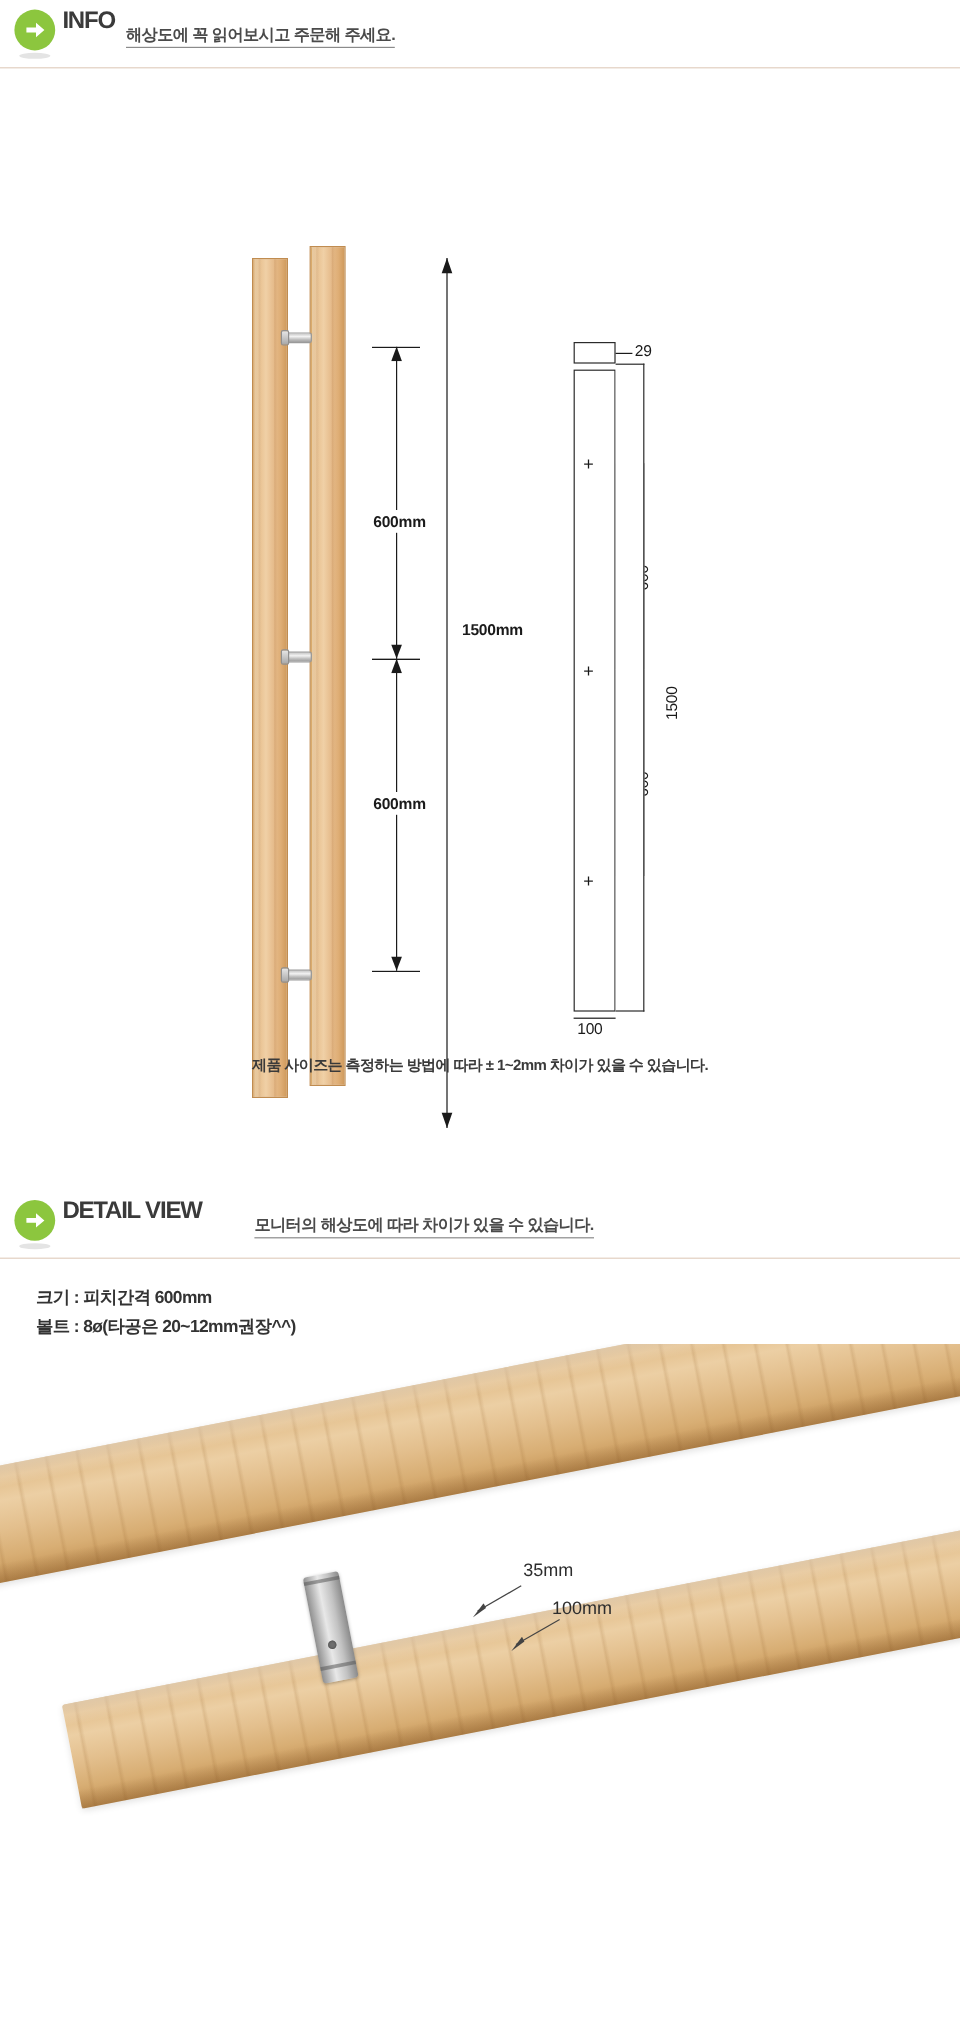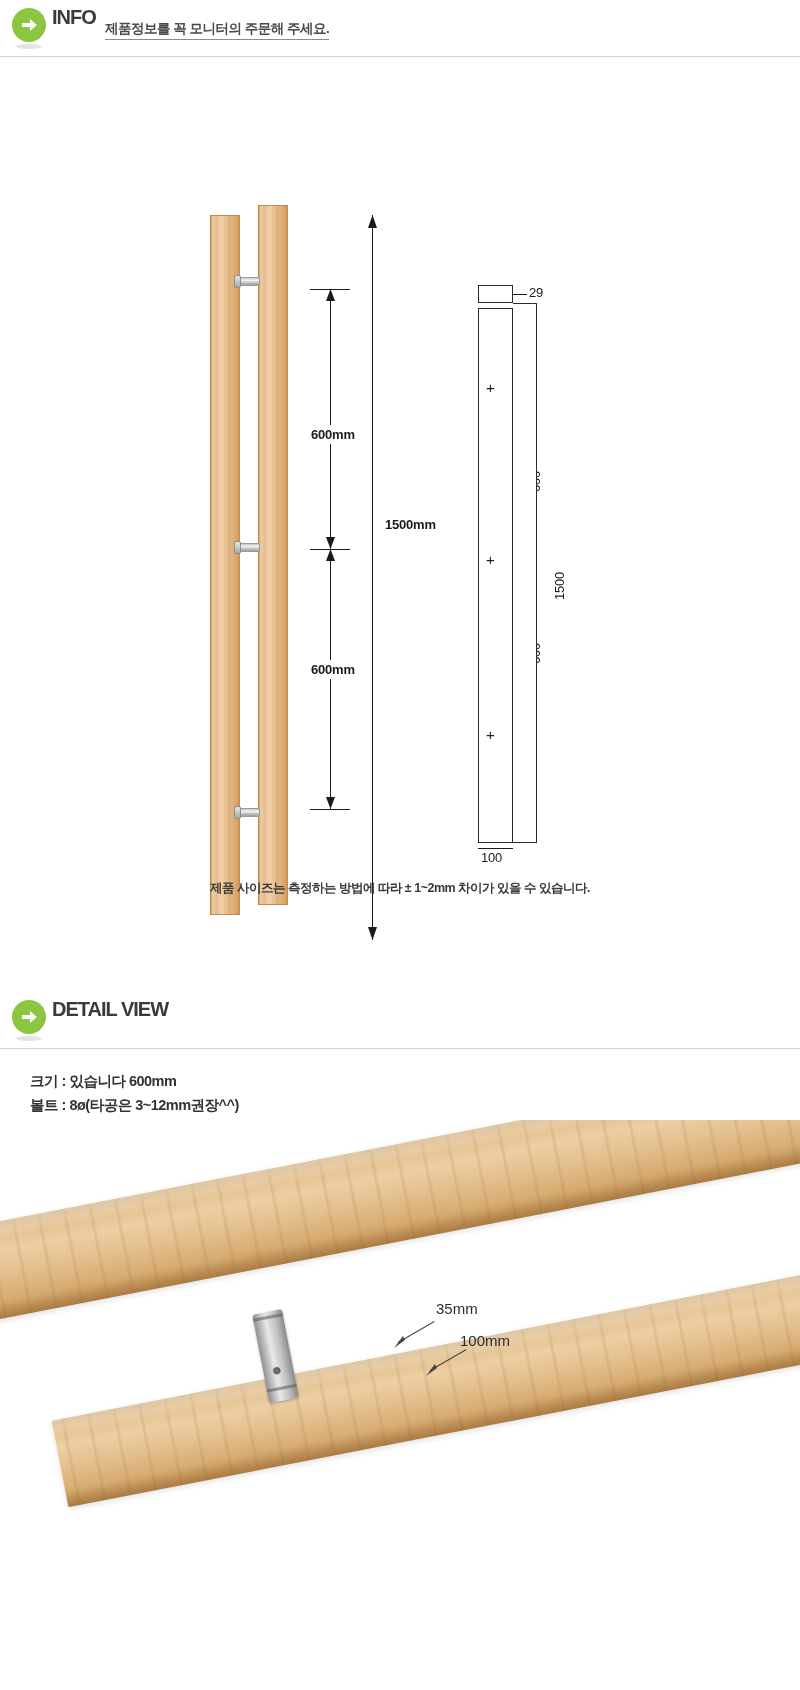--- a/index.html
+++ b/index.html
@@ -261,21 +261,21 @@
 <body>
 
 <div class="section-header" style="top:0;">
   <div class="sh-icon">
     <svg width="20" height="20" viewBox="0 0 20 20" aria-hidden="true">
       <path d="M3 8 L11 8 L11 4 L18 10 L11 16 L11 12 L3 12 Z" fill="#ffffff"></path>
     </svg>
   </div>
   <div class="sh-shadow"></div>
   <div class="sh-title">INFO</div>
-  <div class="sh-sub" style="left:105px;">제품정보를 꼭 모니터의 주문해 주세요.</div>
+  <div class="sh-sub" style="left:105px;">해상도에 꼭 읽어보시고 주문해 주세요.</div>
   <div class="sh-rule"></div>
 </div>
 
 <div class="drawing">
 
   <div class="bar" style="left:210px; top:155px; width:30px; height:700px;">
     <div class="grain"></div>
     <div class="bar-chamfer" style="left:1px;"></div>
   </div>
   <div class="bar" style="left:258px; top:145px; width:30px; height:700px;">
@@ -349,25 +349,26 @@
 </div>
 
 <div class="section-header" style="top:992px;">
   <div class="sh-icon">
     <svg width="20" height="20" viewBox="0 0 20 20" aria-hidden="true">
       <path d="M3 8 L11 8 L11 4 L18 10 L11 16 L11 12 L3 12 Z" fill="#ffffff"></path>
     </svg>
   </div>
   <div class="sh-shadow"></div>
   <div class="sh-title">DETAIL VIEW</div>
+  <div class="sh-sub" style="left:212px;">모니터의 해상도에 따라 차이가 있을 수 있습니다.</div>
   <div class="sh-rule" style="background:#e2cfc0;"></div>
 </div>
 
-<div class="spec" style="top:1072px;">크기 : 있습니다 600mm</div>
-<div class="spec" style="top:1096px;">볼트 : 8ø(타공은 3~12mm권장^^)</div>
+<div class="spec" style="top:1072px;">크기 : 피치간격 600mm</div>
+<div class="spec" style="top:1096px;">볼트 : 8ø(타공은 20~12mm권장^^)</div>
 <div class="spec" style="top:1120px;">재질 : 우드</div>
 
 <div class="photo">
 
   <div class="plank" style="left:-40px; top:110px; width:920px; height:96px; transform: rotate(-11deg); transform-origin: left center;">
     <div class="g"></div>
     <div class="edge" style="top:0;"></div>
     <div class="edge-dark"></div>
   </div>
 

